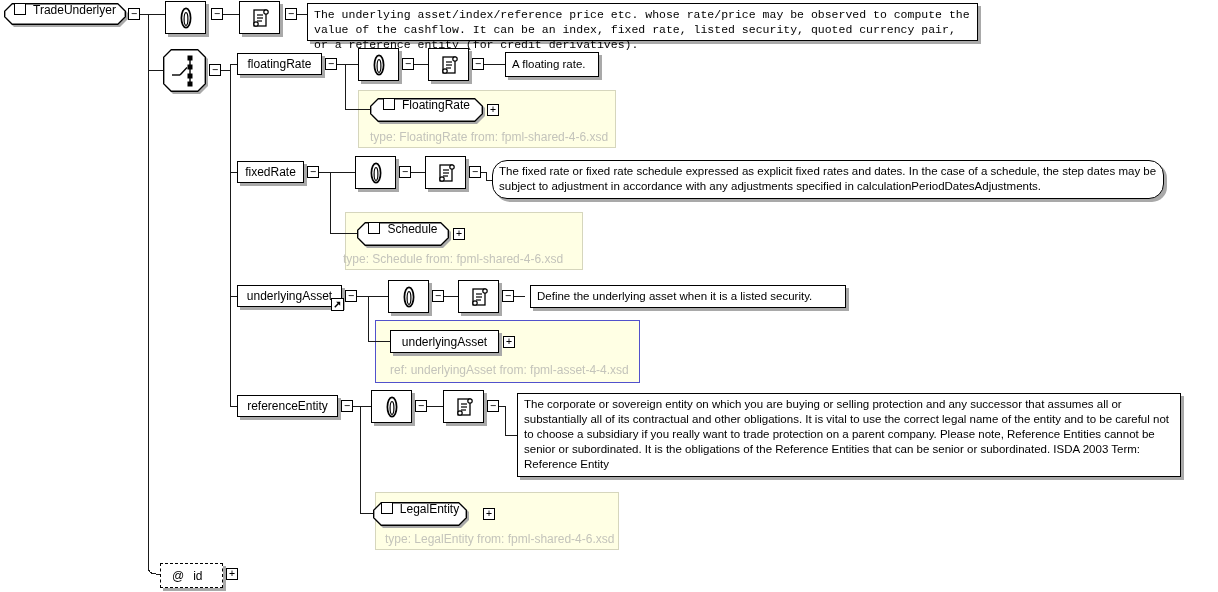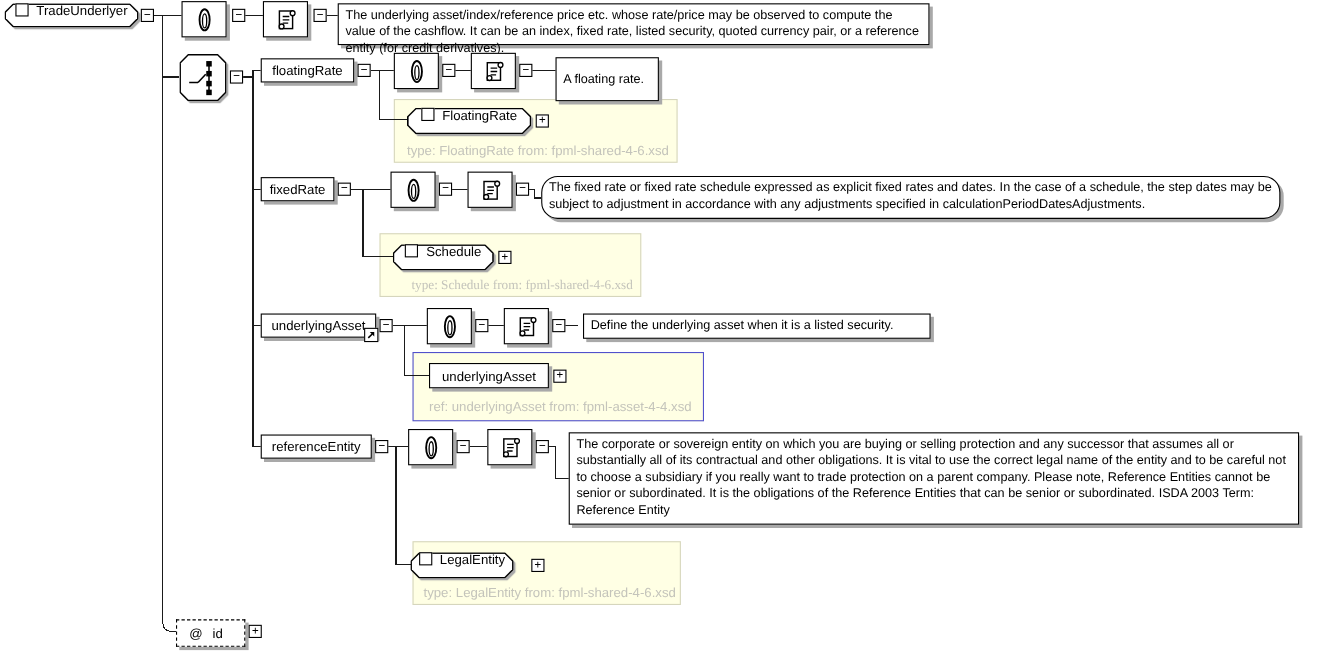--- a/index.html
+++ b/index.html
@@ -57,21 +57,21 @@
 </style>
 </head>
 <body>
 
 <div id="canvas">
 
   <div class="ybox" style="left:358px;top:90px;width:258px;height:58px;"></div>
   <div class="ynote" style="left:370px;top:130px;">type: FloatingRate from: fpml-shared-4-6.xsd</div>
 
   <div class="ybox" style="left:345px;top:212px;width:238px;height:58px;"></div>
-  <div class="ynote" style="left:374px;top:252px;font-family:Liberation Serif, serif;">type: Schedule from: fpml-shared-4-6.xsd</div>
+  <div class="ynote" style="left:343px;top:252px;">type: Schedule from: fpml-shared-4-6.xsd</div>
 
   <div class="ybox ref" style="left:375px;top:320px;width:265px;height:63px;"></div>
   <div class="ynote" style="left:390px;top:363px;">ref: underlyingAsset from: fpml-asset-4-4.xsd</div>
 
   <div class="ybox" style="left:375px;top:492px;width:244px;height:58px;"></div>
   <div class="ynote" style="left:385px;top:532px;">type: LegalEntity from: fpml-shared-4-6.xsd</div>
 
   <svg class="wires" width="1218" height="592">
     <path class="ln" d="M140 14 H165"></path>
     <path class="ln" d="M148 14 V566 Q148 574 156 574 H160"></path>
@@ -107,21 +107,21 @@
       <rect x="5" y="4" width="12" height="16" fill="#fff" stroke="#000" stroke-width="1.3"></rect>
       <circle cx="17" cy="6" r="2.2" fill="#fff" stroke="#000" stroke-width="1.2"></circle>
       <circle cx="7" cy="18" r="2.2" fill="#fff" stroke="#000" stroke-width="1.2"></circle>
       <line x1="8" y1="9" x2="14" y2="9" stroke="#000" stroke-width="1.2"></line>
       <line x1="8" y1="12" x2="14" y2="12" stroke="#000" stroke-width="1.2"></line>
       <line x1="8" y1="15" x2="13" y2="15" stroke="#000" stroke-width="1.2"></line>
     </svg>
   </div>
   <div class="exp" style="left:285px;top:8px;">−</div>
 
-  <div class="doc" style="left:307px;top:3px;width:538px;height:38px;">The underlying asset/index/reference price etc. whose rate/price may be observed to compute the value of the cashflow. It can be an index, fixed rate, listed security, quoted currency pair, or a reference entity (for credit derivatives).</div>
+  <div class="doc" style="left:307px;top:3px;width:671px;height:38px;font-family:Liberation Mono, monospace;">The underlying asset/index/reference price etc. whose rate/price may be observed to compute the value of the cashflow. It can be an index, fixed rate, listed security, quoted currency pair, or a reference entity (for credit derivatives).</div>
 
   <div class="oct" style="left:163px;top:49px;width:43px;height:43px;">
     <div class="o-b"></div>
       <div class="o-f"></div>
     <div class="o-c">
       <svg width="43" height="43" viewBox="0 0 43 43">
         <line x1="27" y1="9" x2="27" y2="34" stroke="#000" stroke-width="1.4"></line>
         <rect x="24.5" y="6.5" width="5" height="5" fill="#000"></rect>
         <rect x="24.5" y="15.5" width="5" height="5" fill="#000"></rect>
         <rect x="24.5" y="24.5" width="5" height="5" fill="#000"></rect>
@@ -147,21 +147,21 @@
     <svg width="22" height="24" viewBox="0 0 22 24">
       <rect x="5" y="4" width="12" height="16" fill="#fff" stroke="#000" stroke-width="1.3"></rect>
       <circle cx="17" cy="6" r="2.2" fill="#fff" stroke="#000" stroke-width="1.2"></circle>
       <circle cx="7" cy="18" r="2.2" fill="#fff" stroke="#000" stroke-width="1.2"></circle>
       <line x1="8" y1="9" x2="14" y2="9" stroke="#000" stroke-width="1.2"></line>
       <line x1="8" y1="12" x2="14" y2="12" stroke="#000" stroke-width="1.2"></line>
       <line x1="8" y1="15" x2="13" y2="15" stroke="#000" stroke-width="1.2"></line>
     </svg>
   </div>
   <div class="exp" style="left:472px;top:58px;">−</div>
-  <div class="doc one" style="left:505px;top:52px;width:94px;height:40px;">A floating rate.</div>
+  <div class="doc one" style="left:505px;top:52px;width:94px;height:25px;">A floating rate.</div>
 
   <div class="oct" style="left:370px;top:98px;width:113px;height:24px;">
     <div class="o-b"></div>
       <div class="o-f"></div>
     <div class="o-c">
         <span class="sq"></span>
       <span>FloatingRate</span>
       </div>
   </div>
   <div class="exp" style="left:487px;top:104px;">+</div>

